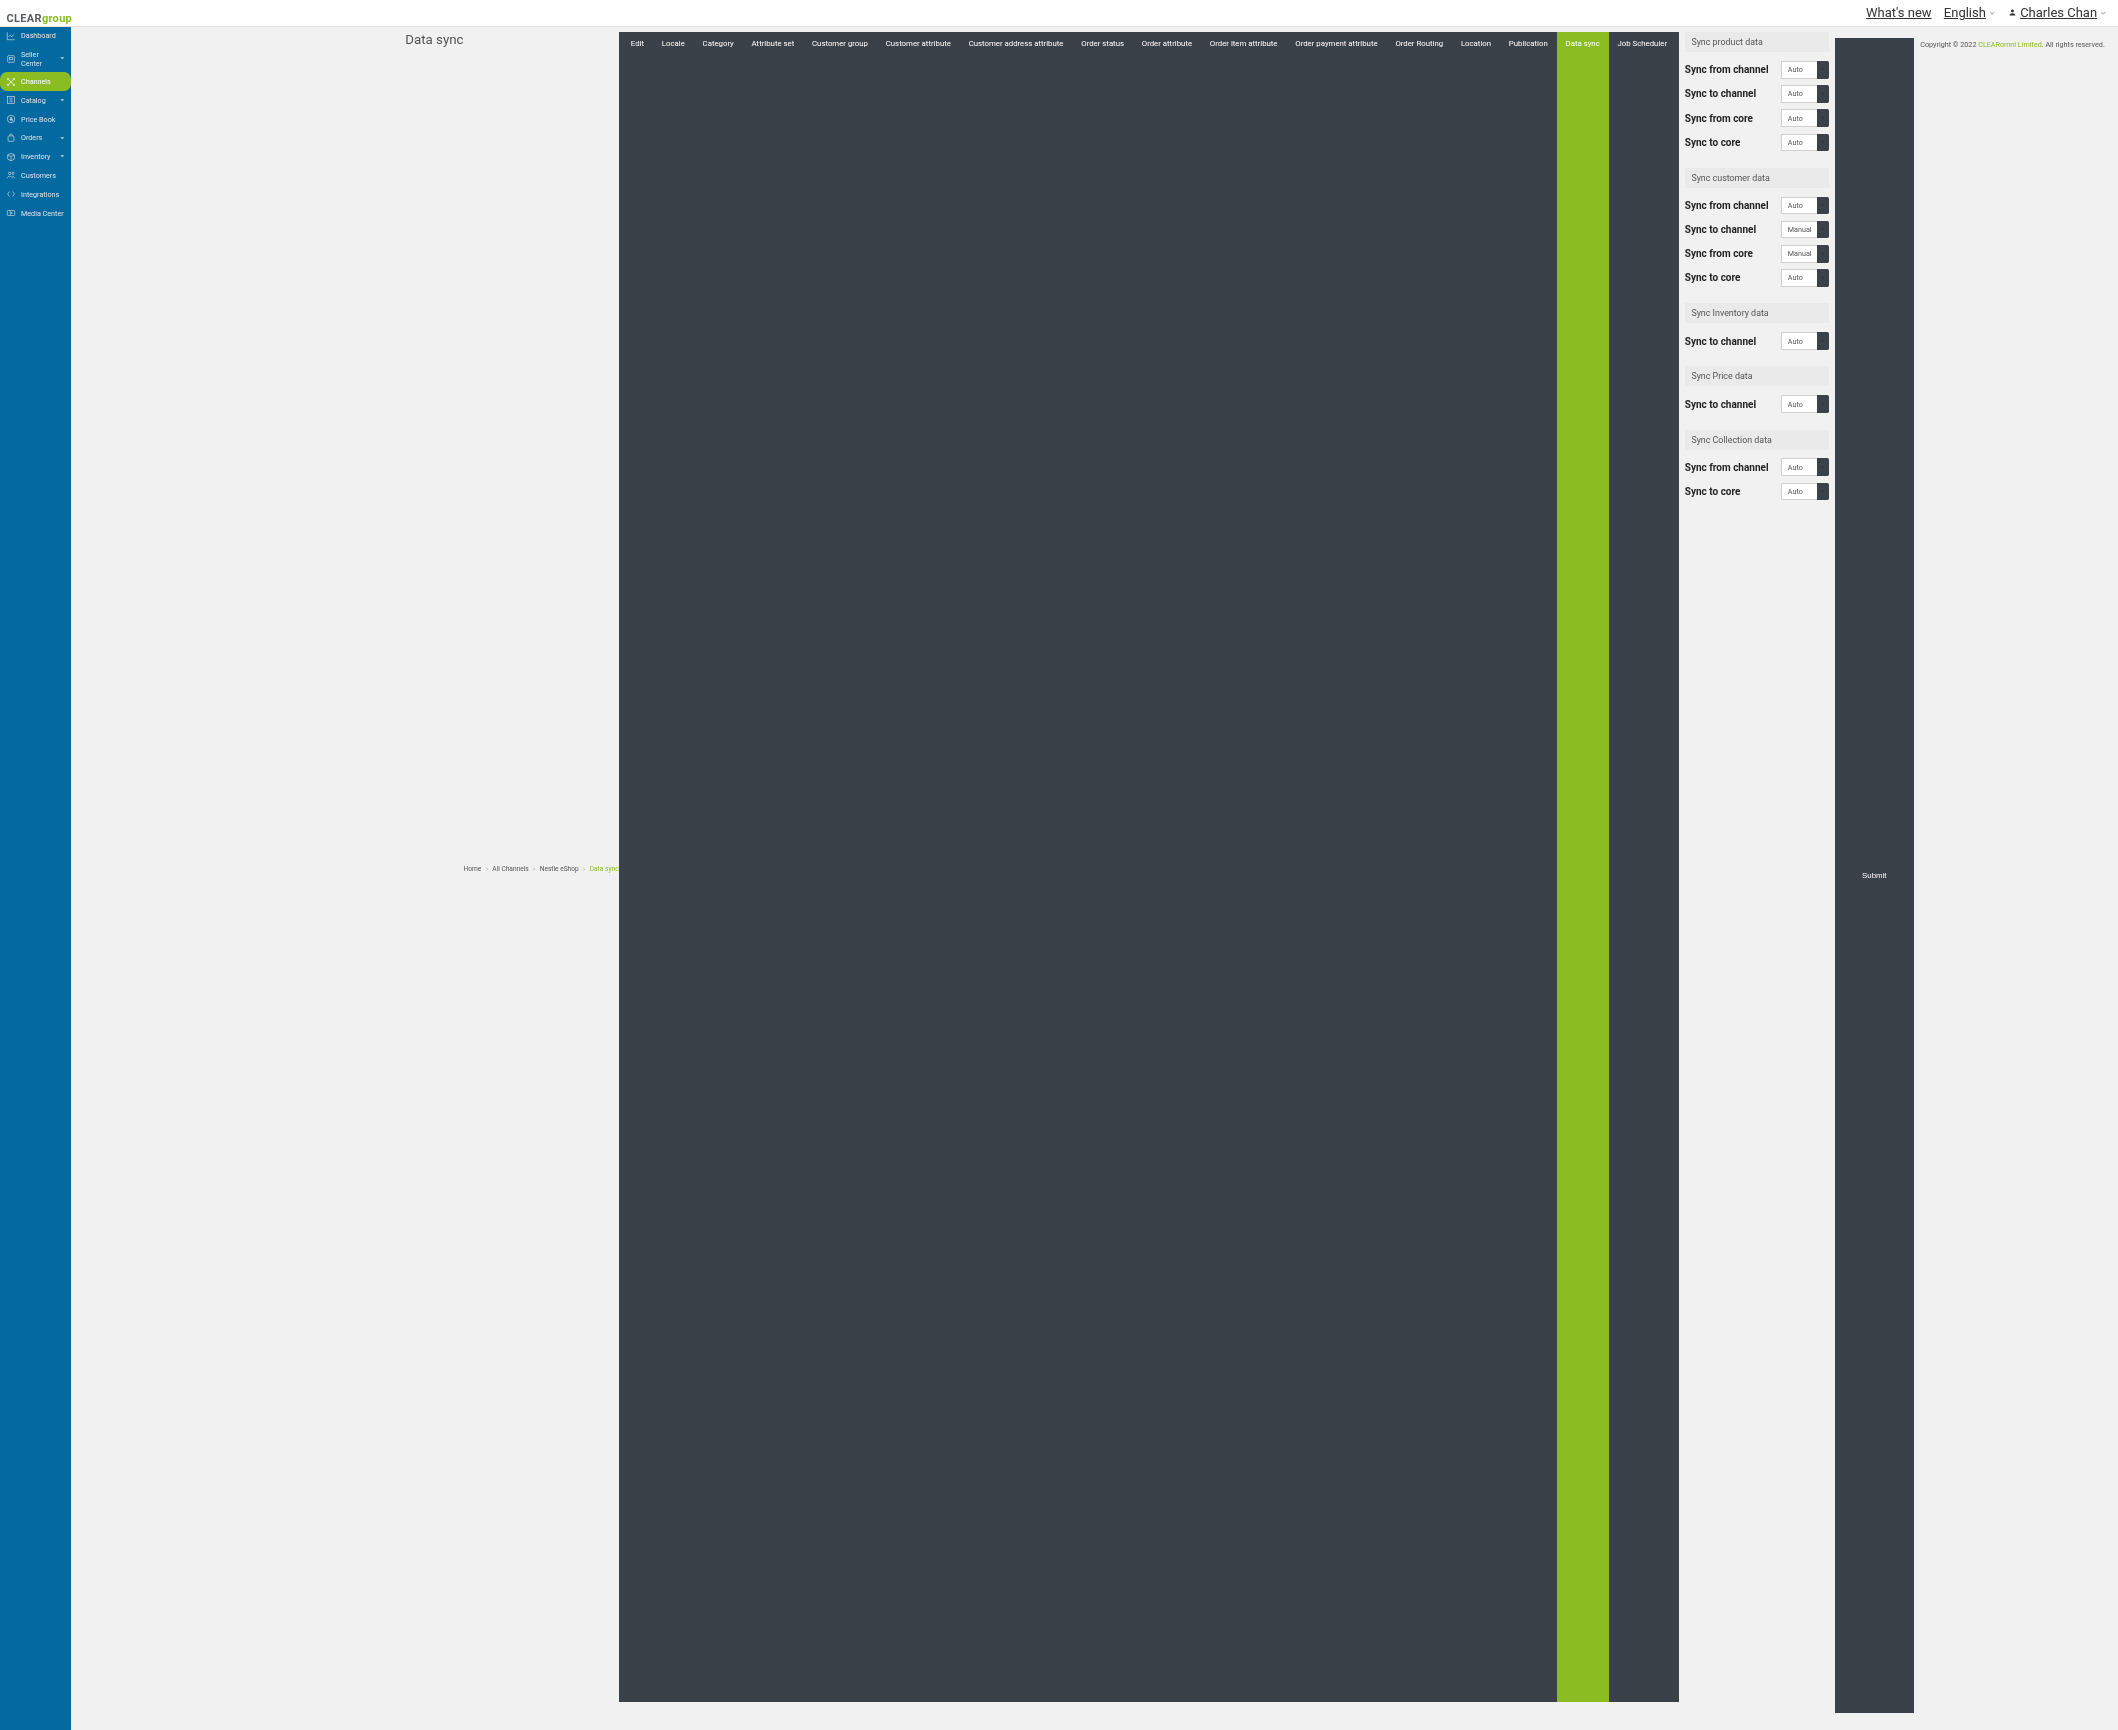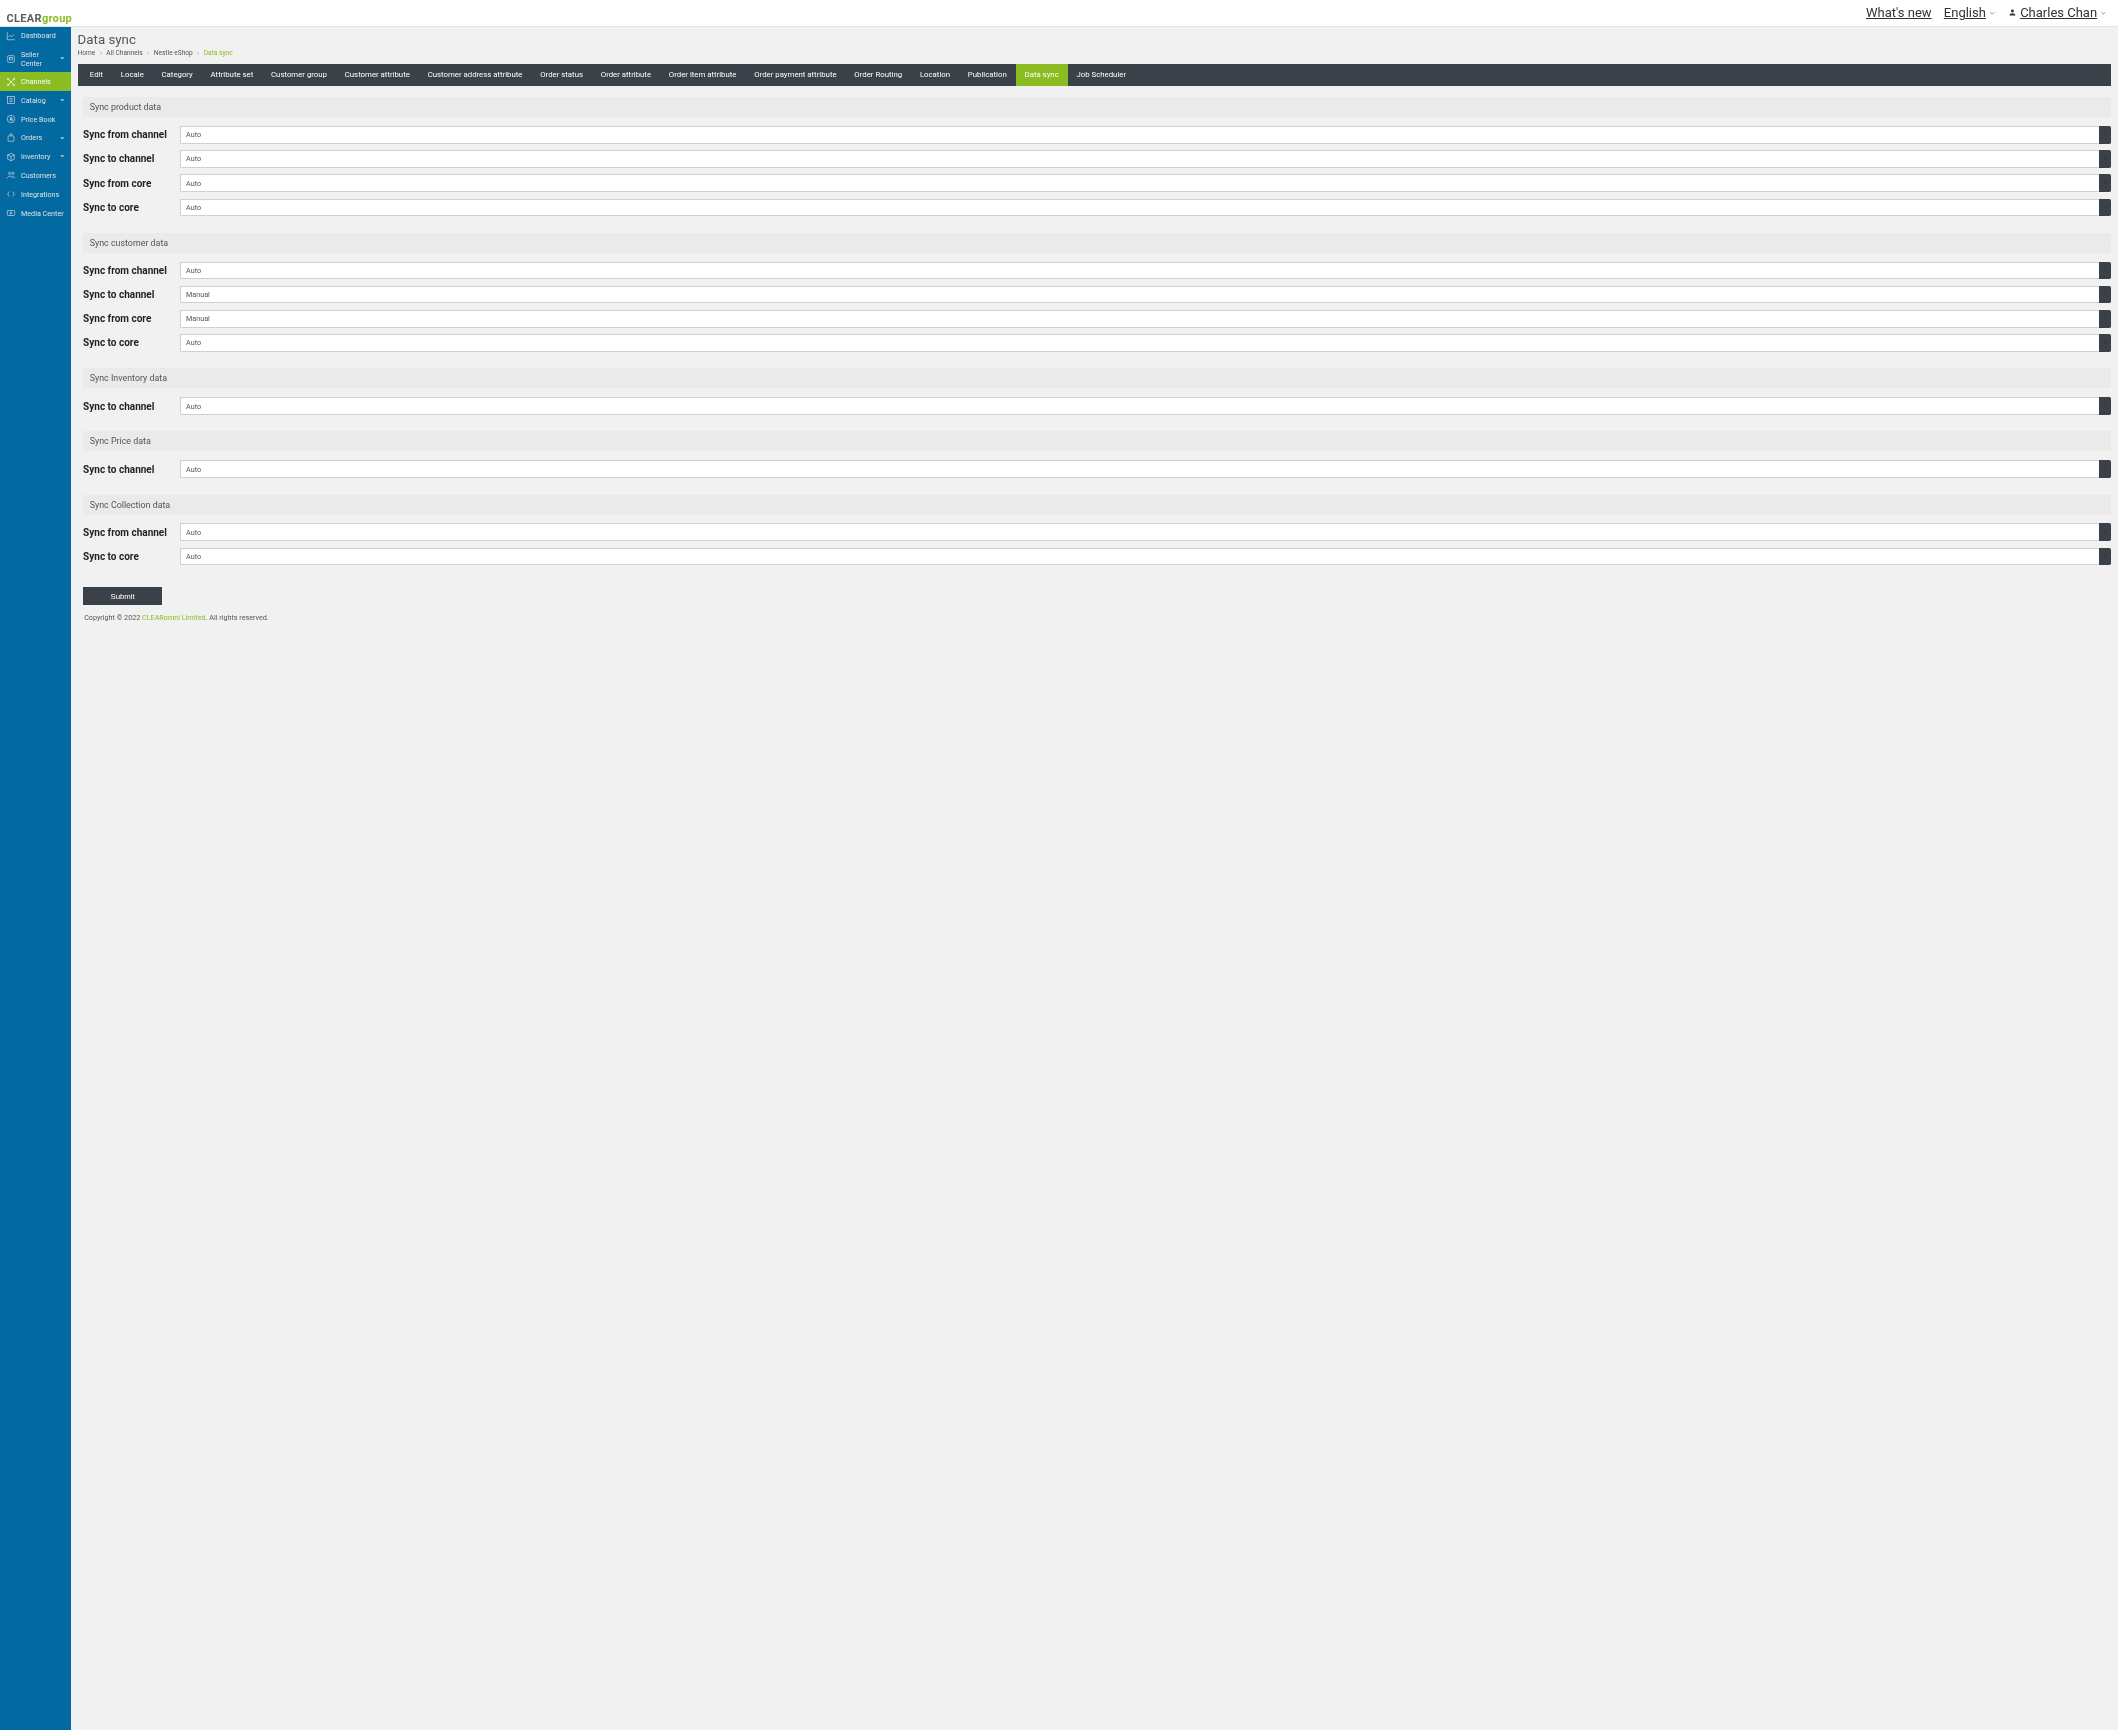--- a/index.html
+++ b/index.html
@@ -40,31 +40,32 @@
   }
   .side-item {
     display: flex;
     align-items: center;
     gap: 5.5px;
     padding: 4.4px 5.5px;
     cursor: pointer;
     color: #e0e2e4;
     position: relative;
   }
-  .side-item.active { background: #8bbd22; color: #fff; }
+  .side-item.active { background: #8bbd22; color: #fff; border-radius: 7px; }
   .side-item .side-icon { width: 10px; height: 10px; display: flex; align-items: center; justify-content: center; flex-shrink: 0; }
   .side-item .side-icon svg { width: 10px; height: 10px; stroke: currentColor; fill: none; stroke-width: 1.5; }
   .side-item .side-chevron { margin-left: auto; display: flex; align-items: center; }
   .side-item .side-chevron svg { width: 6.6px; height: 6.6px; stroke: currentColor; fill: currentColor; }
 
   .main {
     flex: 1;
     padding: 5.5px 6.6px 16.6px 6.6px;
     display: flex;
-    flex-direction: column;
+    flex-direction: row;
+    justify-content: flex-end;
   }
   .page-title { font-size: 13.3px; color: #555; margin-bottom: 2.2px; }
   .breadcrumb { font-size: 6.6px; color: #666; display: flex; align-items: center; gap: 3.3px; margin-bottom: 6.6px; }
   .breadcrumb .crumb { color: #555; }
   .breadcrumb .crumb.active { color: #8bbd22; }
   .breadcrumb .sep svg { width: 4.4px; height: 4.4px; stroke: #999; }
 
   .tabbar {
     background: #3b4149;
     display: flex;

